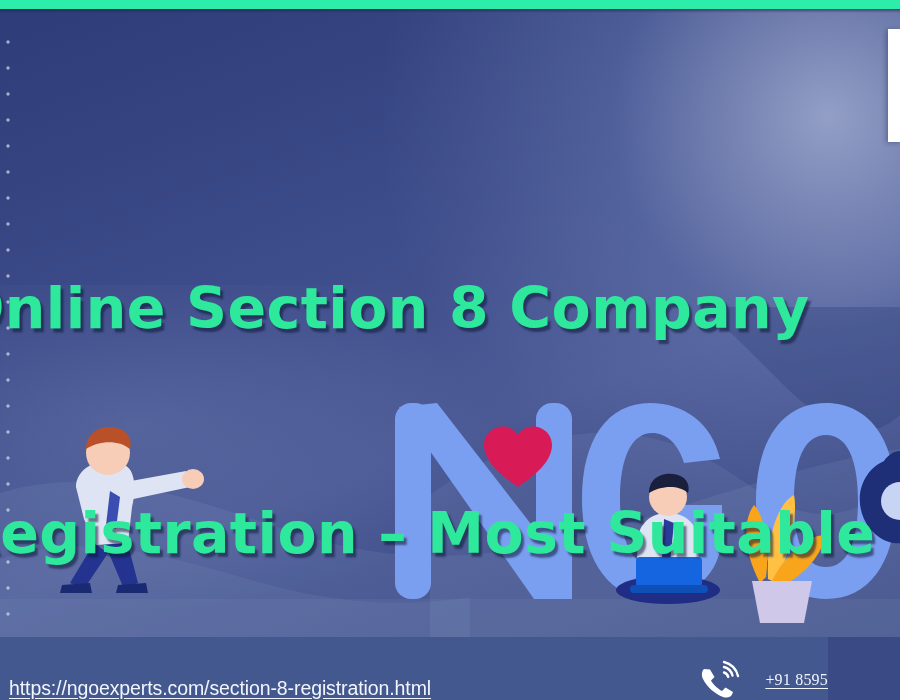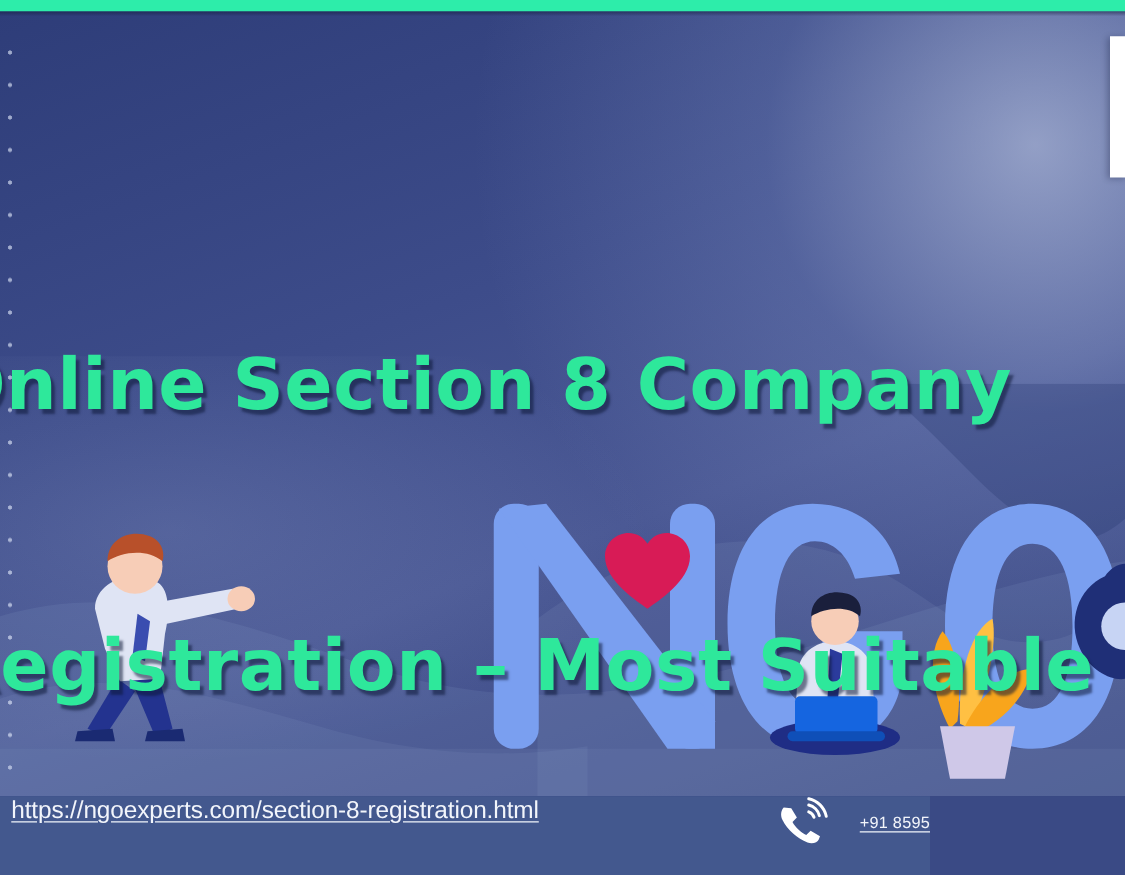--- a/index.html
+++ b/index.html
@@ -105,25 +105,25 @@
     position: absolute;
     left: 0; bottom: 0;
     width: 900px; height: 250px;
     z-index: 10;
   }
 
   
   .footer {
     position: absolute;
     left: 0; top: 637px;
-    width: 744px; height: 63px;
+    width: 828px; height: 63px;
     background: #43588e;
     z-index: 50;
     display: flex;
-    align-items: flex-start;
+    align-items: flex-end;
   }
   .footer-url {
     color: #f2f5fb;
     font-family: "Liberation Sans", sans-serif;
     font-size: 19.5px;
     letter-spacing: -0.1px;
     text-decoration: underline;
     text-underline-offset: 3px;
     margin-left: 9px;
     white-space: nowrap;
@@ -135,22 +135,22 @@
     margin-right: 0;
     padding-right: 0;
   }
   .phone-icon {
     width: 44px; height: 40px;
     margin-right: 24px;
     flex: 0 0 auto;
   }
   .footer-phone {
     color: #f2f5fb;
-    font-family: Liberation Sans, sans-serif;
-    font-size: 13px;
+    font-family: Liberation Serif, serif;
+    font-size: 16px;
     letter-spacing: 0.2px;
     text-decoration: underline;
     text-underline-offset: 3px;
     white-space: nowrap;
   }
 </style>
 </head>
 <body>
 
 <div id="stage">

